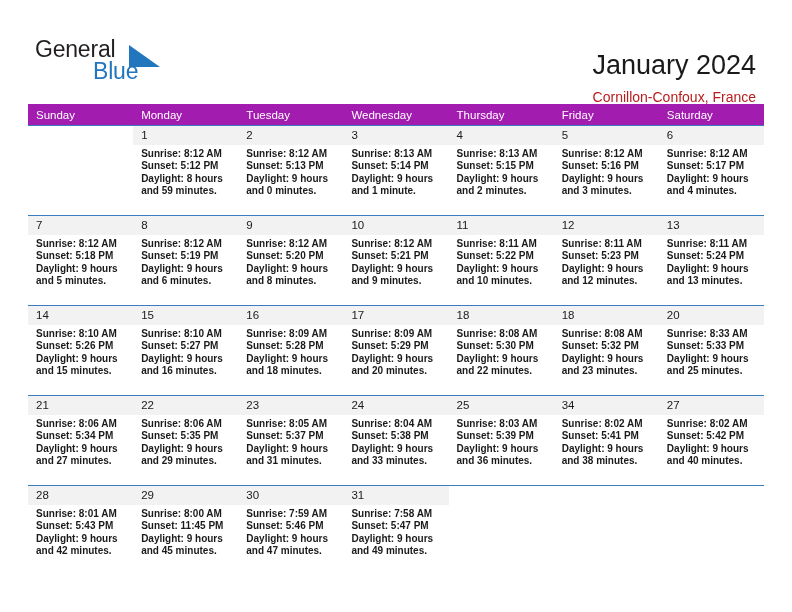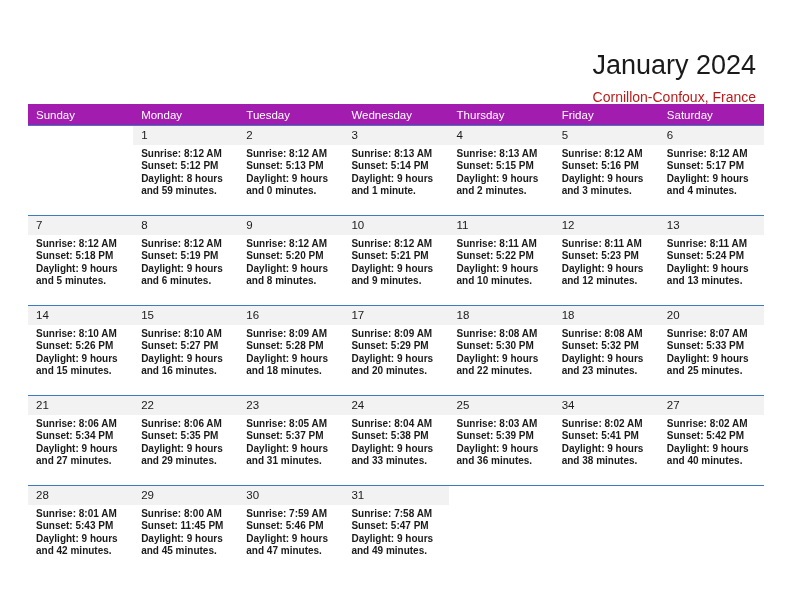--- a/index.html
+++ b/index.html
@@ -138,20 +138,29 @@
   }
   .dayinfo div { white-space: nowrap; }
 </style>
 </head>
 <body>
 
 <div class="page">
 
   <div class="header">
 
+    <div class="brand">
+      <span class="brand-general">General</span>
+      <span class="brand-flag">
+        <svg width="34" height="26" viewBox="0 0 34 26" xmlns="http://www.w3.org/2000/svg">
+          <polygon points="0,0 0,22 31,22" fill="#2176bd"></polygon>
+        </svg>
+      </span>
+      <span class="brand-blue">Blue</span>
+    </div>
 
     <div class="title-block">
       <h1 class="cal-title">January 2024</h1>
       <div class="cal-subtitle">Cornillon-Confoux, France</div>
     </div>
 
   </div>
 
   <table class="calendar">
     <thead>
@@ -388,21 +397,21 @@
                 <div>Sunset: 5:32 PM</div>
                 <div>Daylight: 9 hours</div>
                 <div>and 23 minutes.</div>
               </div>
             </div>
           </td>
           <td>
             <div class="daycell">
               <div class="datebar">20</div>
               <div class="dayinfo">
-                <div>Sunrise: 8:07 AM</div>
+                <div>Sunrise: 8:33 AM</div>
                 <div>Sunset: 5:33 PM</div>
                 <div>Daylight: 9 hours</div>
                 <div>and 25 minutes.</div>
               </div>
             </div>
           </td>
         </tr>
         <tr class="week-row">
           <td>
             <div class="daycell">

